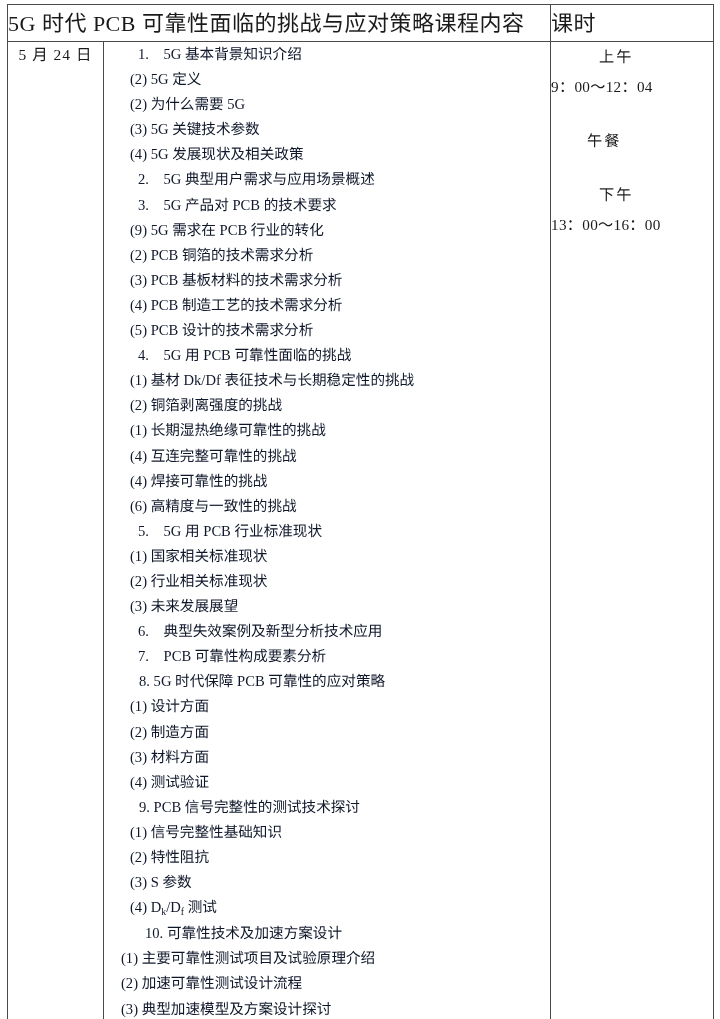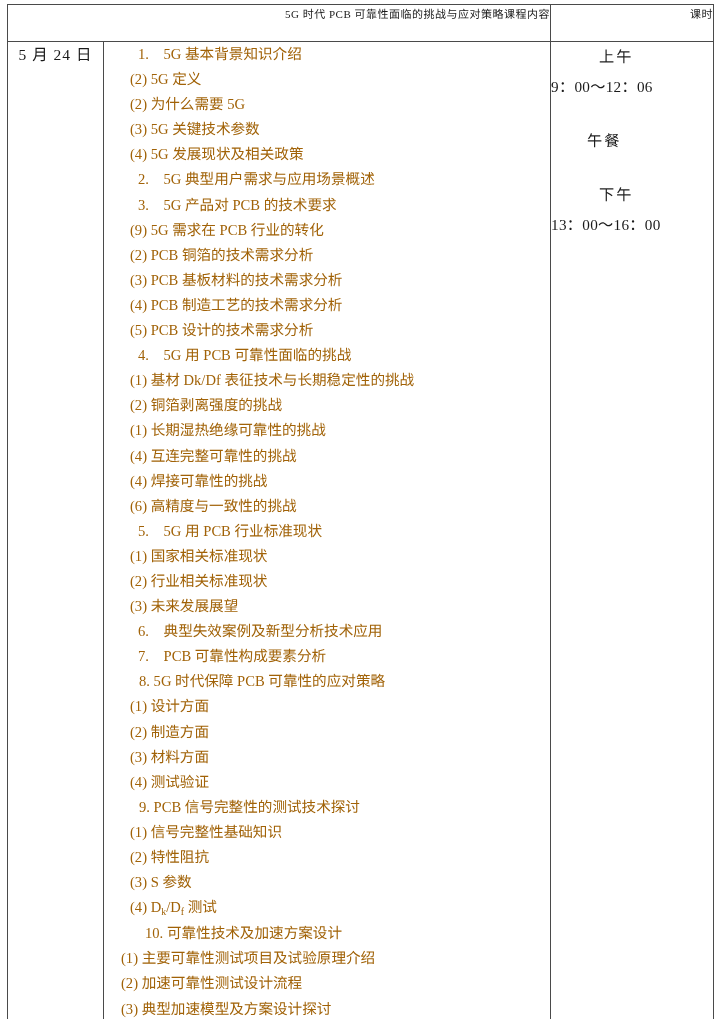--- a/index.html
+++ b/index.html
@@ -42,24 +42,24 @@
   }
 
   
   col.c-date    { width: 96px; }
   col.c-content { width: 447px; }
   col.c-hours   { width: 163px; }
 
   
   .hdr-title,
   .hdr-hours {
-    text-align: right;
+    text-align: left;
     vertical-align: middle;
     height: 36px;
-    font-size: 11px;
+    font-size: 22px;
     letter-spacing: 0.5px;
     font-family: "Liberation Serif", "DejaVu Serif", serif;
     font-weight: 400;
     white-space: nowrap;
   }
   .hdr-title { padding: 2px 4px 4px 4px; }
   .hdr-hours { padding: 2px 4px 4px 4px; }
 
   
   .date-cell {
@@ -77,21 +77,21 @@
   ul.outline {
     list-style: none;
     margin: 0;
     padding: 0;
   }
   ul.outline li {
     font-size: 14.6px;
     line-height: 25.1px;
     white-space: nowrap;
     font-family: "Liberation Serif", "DejaVu Serif", serif;
-    color: #a16207;
+    color: #0f172a;
   }
   
   li.lv-num   { padding-left: 34px; }   
   li.lv-num8  { padding-left: 35px; }   
   li.lv-num10 { padding-left: 41px; }   
   li.lv-sub   { padding-left: 26px; }   
   li.lv-sub2  { padding-left: 17px; }   
 
   li sub {
     font-size: 0.68em;
@@ -184,21 +184,21 @@
               <li class="lv-num10">10. 可靠性技术及加速方案设计</li>
               <li class="lv-sub2">(1)  主要可靠性测试项目及试验原理介绍</li>
               <li class="lv-sub2">(2)  加速可靠性测试设计流程</li>
               <li class="lv-sub2">(3)  典型加速模型及方案设计探讨</li>
             </ul>
         </td>
 
         <td class="hours-cell">
           <div class="hours-block">
             <div class="hours-line label">上午</div>
-            <div class="hours-line">9：00～12：06</div>
+            <div class="hours-line">9：00～12：04</div>
             <div class="hours-gap"></div>
             <div class="hours-line lunch">午餐</div>
             <div class="hours-gap"></div>
             <div class="hours-line label">下午</div>
             <div class="hours-line">13：00～16：00</div>
           </div>
         </td>
 
       </tr>
     </tbody>

